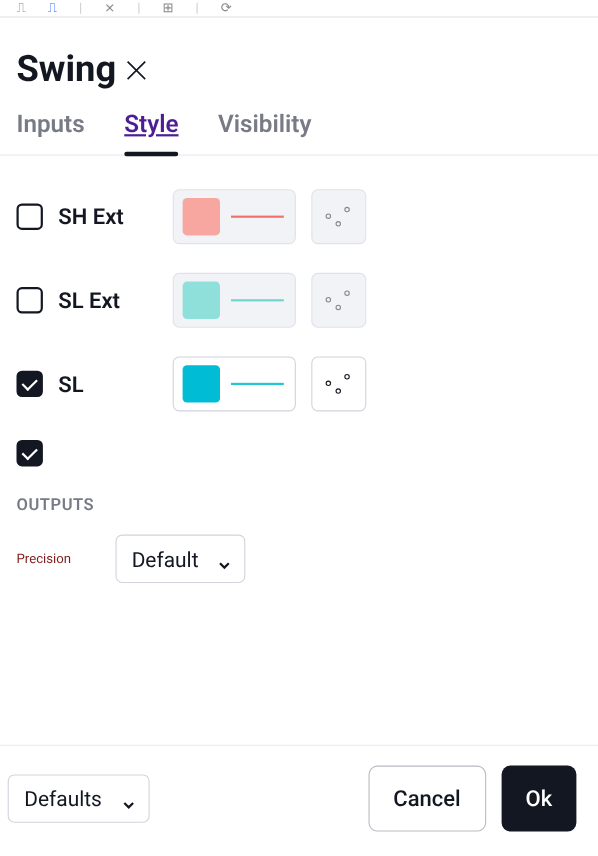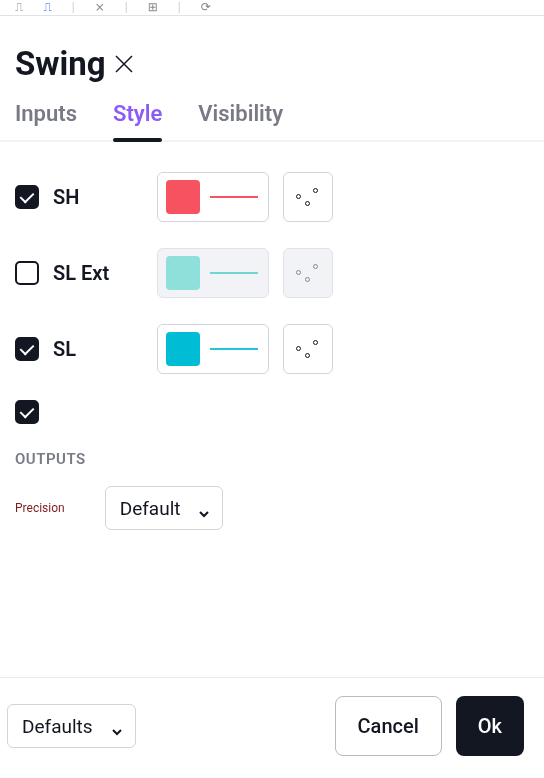--- a/index.html
+++ b/index.html
@@ -57,21 +57,22 @@
     }
     .tab {
       font-size: 22px;
       font-weight: 600;
       color: #787b86;
       padding-bottom: 14px;
       cursor: pointer;
       position: relative;
     }
     .tab.active {
-      color: #8b5cf6;
+      color: #4c1d95;
+      text-decoration: underline;
     }
     .tab.active::after {
       content: "";
       position: absolute;
       left: 0;
       right: 0;
       bottom: -2px;
       height: 4px;
       background: #131722;
       border-radius: 2px;
@@ -263,27 +264,27 @@
 
 <div class="tabs">
   <div class="tab">Inputs</div>
   <div class="tab active">Style</div>
   <div class="tab">Visibility</div>
 </div>
 
 <div class="content">
   <div id="rows-container">
       <div class="row">
-        <div class="checkbox checked"></div>
-        <div class="row-label">SH</div>
-        <div class="color-line-box">
-          <div class="color-swatch" style="background: rgb(247, 82, 95);"></div>
-          <div class="line-sample" style="background: rgb(247, 82, 95);"></div>
-        </div>
-        <div class="marker-box">
+        <div class="checkbox"></div>
+        <div class="row-label">SH Ext</div>
+        <div class="color-line-box disabled">
+          <div class="color-swatch" style="background: rgb(248, 167, 160);"></div>
+          <div class="line-sample" style="background: rgb(242, 114, 106);"></div>
+        </div>
+        <div class="marker-box disabled">
           <div class="marker-dots">
             <div class="d d1"></div>
             <div class="d d2"></div>
             <div class="d d3"></div>
           </div>
         </div>
       </div>
       <div class="row">
         <div class="checkbox"></div>
         <div class="row-label">SL Ext</div>

